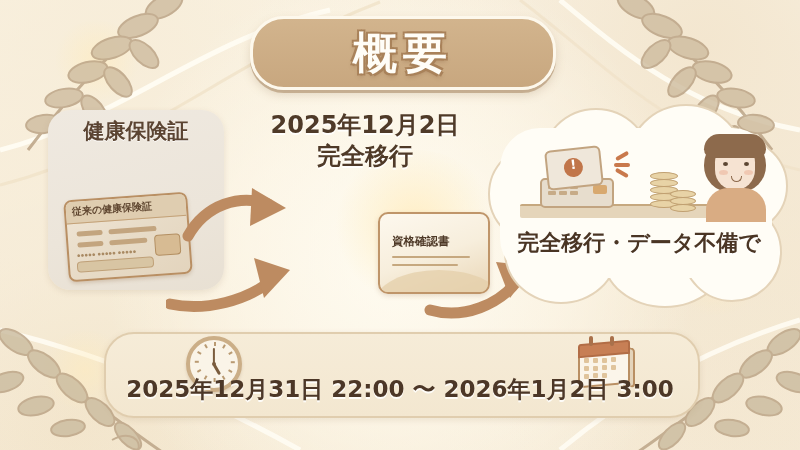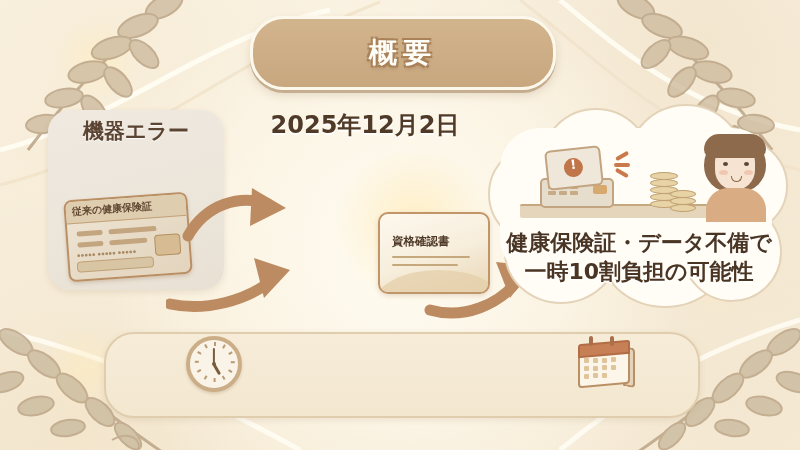--- a/index.html
+++ b/index.html
@@ -23,21 +23,21 @@
 
   
   .title-pill{
     position:absolute;left:250px;top:16px;width:300px;height:68px;
     border-radius:34px;background:linear-gradient(180deg,#d2b48d 0%,#c8a77f 100%);
     border:3px solid #fdf8ec;
     box-shadow:0 3px 0 rgba(168,134,98,.55), 0 5px 10px rgba(160,128,92,.25);
     display:flex;align-items:center;justify-content:center;
   }
   .title-text{
-    font-size:28px;font-weight:bold;color:#fffdf7;letter-spacing:6px;
+    font-size:44px;font-weight:bold;color:#fffdf7;letter-spacing:6px;
     text-shadow:-2px -2px 0 #a9825a,2px -2px 0 #a9825a,-2px 2px 0 #a9825a,2px 2px 0 #a9825a,
                  0 3px 4px rgba(140,104,70,.45);
   }
 
   
   .left-panel{
     position:absolute;left:48px;top:110px;width:176px;height:180px;
     border-radius:22px;background:linear-gradient(165deg,#efe9e0 0%,#ece5da 60%,#e8e0d3 100%);
     box-shadow:0 2px 6px rgba(160,135,105,.18);
   }
@@ -240,21 +240,21 @@
       <ellipse cx="76" cy="128" rx="17" ry="8" transform="rotate(-8 76 128)"></ellipse>
     </g>
   </svg>
 
   <div class="title-pill">
     <span class="title-text">概要</span>
   </div>
 
   <div class="left-panel"></div>
   <div class="left-head">
-    <div>機器エラー</div>
+    <div>健康保険証</div>
   </div>
   <div class="old-card">
     <div class="band">
       <span>従来の健康保険証</span>
     </div>
     <div class="ln" style="left:9px;top:30px;width:26px;"></div>
     <div class="ln" style="left:41px;top:30px;width:48px;"></div>
     <div class="ln" style="left:9px;top:41px;width:26px;"></div>
     <div class="ln" style="left:41px;top:41px;width:38px;"></div>
     <div class="chip"></div>
@@ -266,20 +266,21 @@
     <path d="M6 50 C24 18 58 8 86 18" stroke="#bd8b61" stroke-width="11" fill="none" stroke-linecap="round"></path>
     <path d="M70 2 L104 22 L68 40 Z" fill="#bd8b61"></path>
   </svg>
   <svg class="arrow" style="left:166px;top:252px;" width="140" height="62" viewBox="0 0 140 62">
     <path d="M4 52 C40 60 82 48 106 28" stroke="#bd8b61" stroke-width="11" fill="none" stroke-linecap="round"></path>
     <path d="M88 6 L124 18 L98 46 Z" fill="#bd8b61"></path>
   </svg>
 
   <div class="center-head">
     <div>2025年12月2日</div>
+    <div>完全移行</div>
   </div>
 
   <div class="shikaku-card">
     <div class="lbl">資格確認書</div>
     <div class="rule" style="top:42px;"></div>
     <div class="rule" style="top:50px;width:66px;"></div>
     <div class="wave"></div>
   </div>
 
 
@@ -341,22 +342,21 @@
     <div class="fr"></div>
     <div class="eye" style="left:23px;"></div>
     <div class="eye" style="left:44px;"></div>
     <div class="blush" style="left:19px;"></div>
     <div class="blush" style="left:44px;"></div>
     <div class="mouth"></div>
     <div class="torso"></div>
   </div>
 
   <div class="alert-title">
-    <div>健康保険証・データ不備で</div>
-    <div>一時10割負担の可能性</div>
+    <div>完全移行・データ不備で</div>
   </div>
 
   <div class="banner"></div>
   <div class="clock">
     <div class="tick" style="transform:rotate(0deg);"></div>
     <div class="tick" style="transform:rotate(30deg);"></div>
     <div class="tick" style="transform:rotate(60deg);"></div>
     <div class="tick" style="transform:rotate(90deg);"></div>
     <div class="tick" style="transform:rotate(120deg);"></div>
     <div class="tick" style="transform:rotate(150deg);"></div>
@@ -381,14 +381,15 @@
     <div class="dot" style="left:24px;top:22px;"></div>
       <div class="dot" style="left:33px;top:21px;"></div>
     <div class="dot" style="left:6px;top:30px;"></div>
       <div class="dot" style="left:15px;top:30px;"></div>
     <div class="dot" style="left:24px;top:29px;"></div>
       <div class="dot" style="left:33px;top:29px;"></div>
     <div class="dot" style="left:6px;top:38px;"></div>
       <div class="dot" style="left:15px;top:37px;"></div>
     <div class="dot" style="left:24px;top:37px;"></div>
   </div>
+  <div class="banner-line2">2025年12月31日 22:00 〜 2026年1月2日 3:00</div>
 
 </div>
 
 </body></html>

